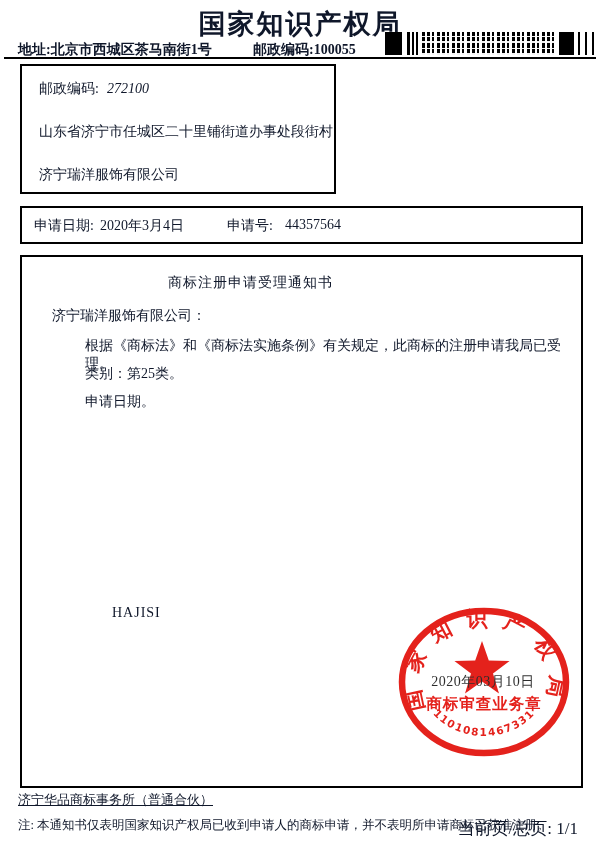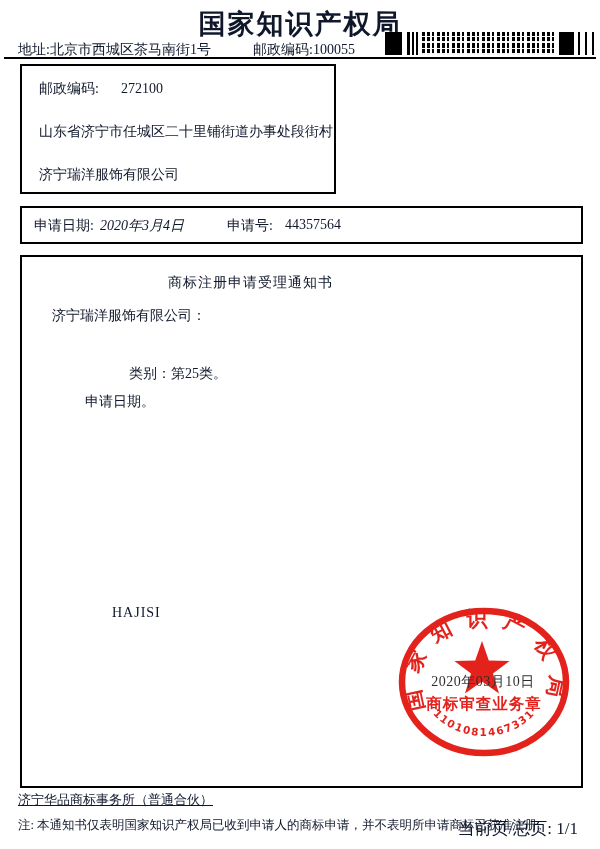--- a/index.html
+++ b/index.html
@@ -5,21 +5,21 @@
   html,body{margin:0;padding:0;background:#888;}
   .page{
     position:relative; width:600px; height:849px; background:#fff;
     font-family:"Liberation Serif","DejaVu Serif",serif; color:#0f172a;
     margin:0 auto; overflow:hidden;
   }
   .abs{position:absolute;}
   
   .hdr-title{top:6px; left:0; width:100%; text-align:center;
     font-size:27px; font-weight:bold; letter-spacing:2px;}
-  .hdr-line{top:41px; font-size:14px; font-weight:normal;}
+  .hdr-line{top:41px; font-size:14px; font-weight:bold;}
   .hdr-addr{left:18px;}
   .hdr-postal{left:253px;}
   .hdr-divider{top:57px; left:4px; width:592px; height:2px; background:#000;}
   
   .barcode{left:385px; top:32px; width:210px; height:23px; display:flex; align-items:stretch;}
   .bc-block{width:17px; background:#000;}
   .bc-bars-l{width:13px; margin-left:3px;
     background:repeating-linear-gradient(90deg, transparent 0 2px, #000 2px 4.5px);}
   .bc-noise{flex:1; margin:0 4px;
     background-image:
@@ -29,34 +29,34 @@
   .bc-bars-r{width:17px; margin-left:4px;
     background:repeating-linear-gradient(90deg, #000 0 2px, transparent 2px 7px);}
   
   .box{border:2px solid #000; box-sizing:border-box; background:#fff;}
   .recipient-box{left:20px; top:64px; width:316px; height:130px;}
   .issue-box{left:347px; top:64px; width:236px; height:130px;}
   .app-bar{left:20px; top:206px; width:563px; height:38px;}
   .main-box{left:20px; top:255px; width:563px; height:533px;}
   .box .abs{font-size:14px;}
   .rc-postal{top:14px; left:17px;}
-  .rc-postal-value{margin-left:22px;}
+  .rc-postal-value{margin-left:8px;font-style:italic;}
   .rc-address{top:57px; left:17px;}
   .rc-company{top:100px; left:17px;}
   .is-label{top:22px; left:14px;}
   .is-number{top:62px; left:40px; font-size:15px;}
   .ab-date-label{top:9px; left:12px;}
-  .ab-date{top:9px; left:78px;font-style:italic;}
+  .ab-date{top:9px; left:78px;}
   .ab-no-label{top:9px; left:205px;}
   .ab-no{top:9px; left:263px;}
   
   .nt-title{top:17px; left:146px; font-size:18px; letter-spacing:1px;}
   .nt-salutation{top:50px; left:30px; font-size:14px;}
   .nt-line1{top:80px; left:63px; font-size:14px;}
-  .nt-line2{top:108px; left:63px; font-size:14px;margin-left:44px;}
+  .nt-line2{top:108px; left:63px; font-size:14px;}
   .nt-line3{top:136px; left:63px; font-size:14px;}
   .nt-trademark{top:348px; left:90px; font-size:40px; letter-spacing:1px;
     font-family:"Liberation Serif","DejaVu Serif",serif;}
   
   .seal{left:398px; top:606px; width:172px; height:156px; opacity:.93;}
   
   .ft-agency{top:791px; left:18px; font-size:13px;text-decoration:underline;}
   .ft-note{top:817px; left:18px; font-size:12.5px;}
   .ft-page{top:817px; right:22px; font-size:17px;}
 </style>
@@ -89,20 +89,21 @@
   <div class="abs box app-bar">
     <div class="abs ab-date-label">申请日期:</div>
     <div class="abs ab-date">2020年3月4日</div>
     <div class="abs ab-no-label">申请号:</div>
     <div class="abs ab-no">44357564</div>
   </div>
 
   <div class="abs box main-box">
     <div class="abs nt-salutation">济宁瑞洋服饰有限公司：</div>
     <div class="abs nt-title">商标注册申请受理通知书</div>
+    <div class="abs nt-line1">根据《商标法》和《商标法实施条例》有关规定，此商标的注册申请我局已受理。</div>
     <div class="abs nt-line2">类别：第25类。</div>
     <div class="abs nt-line3">申请日期。</div>
     <div class="abs nt-trademark">HAJISI</div>
   </div>
 
   <div class="abs seal">
     <svg width="172" height="156" viewBox="0 0 172 156">
       <defs>
         <path id="sealArcTop" d="M 24.9 95.2 A 65 56 0 1 1 147.1 95.2" fill="none"></path>
         <path id="sealArcBottom" d="M 36.4 109.3 A 63 54 0 0 0 135.6 109.3" fill="none"></path>

